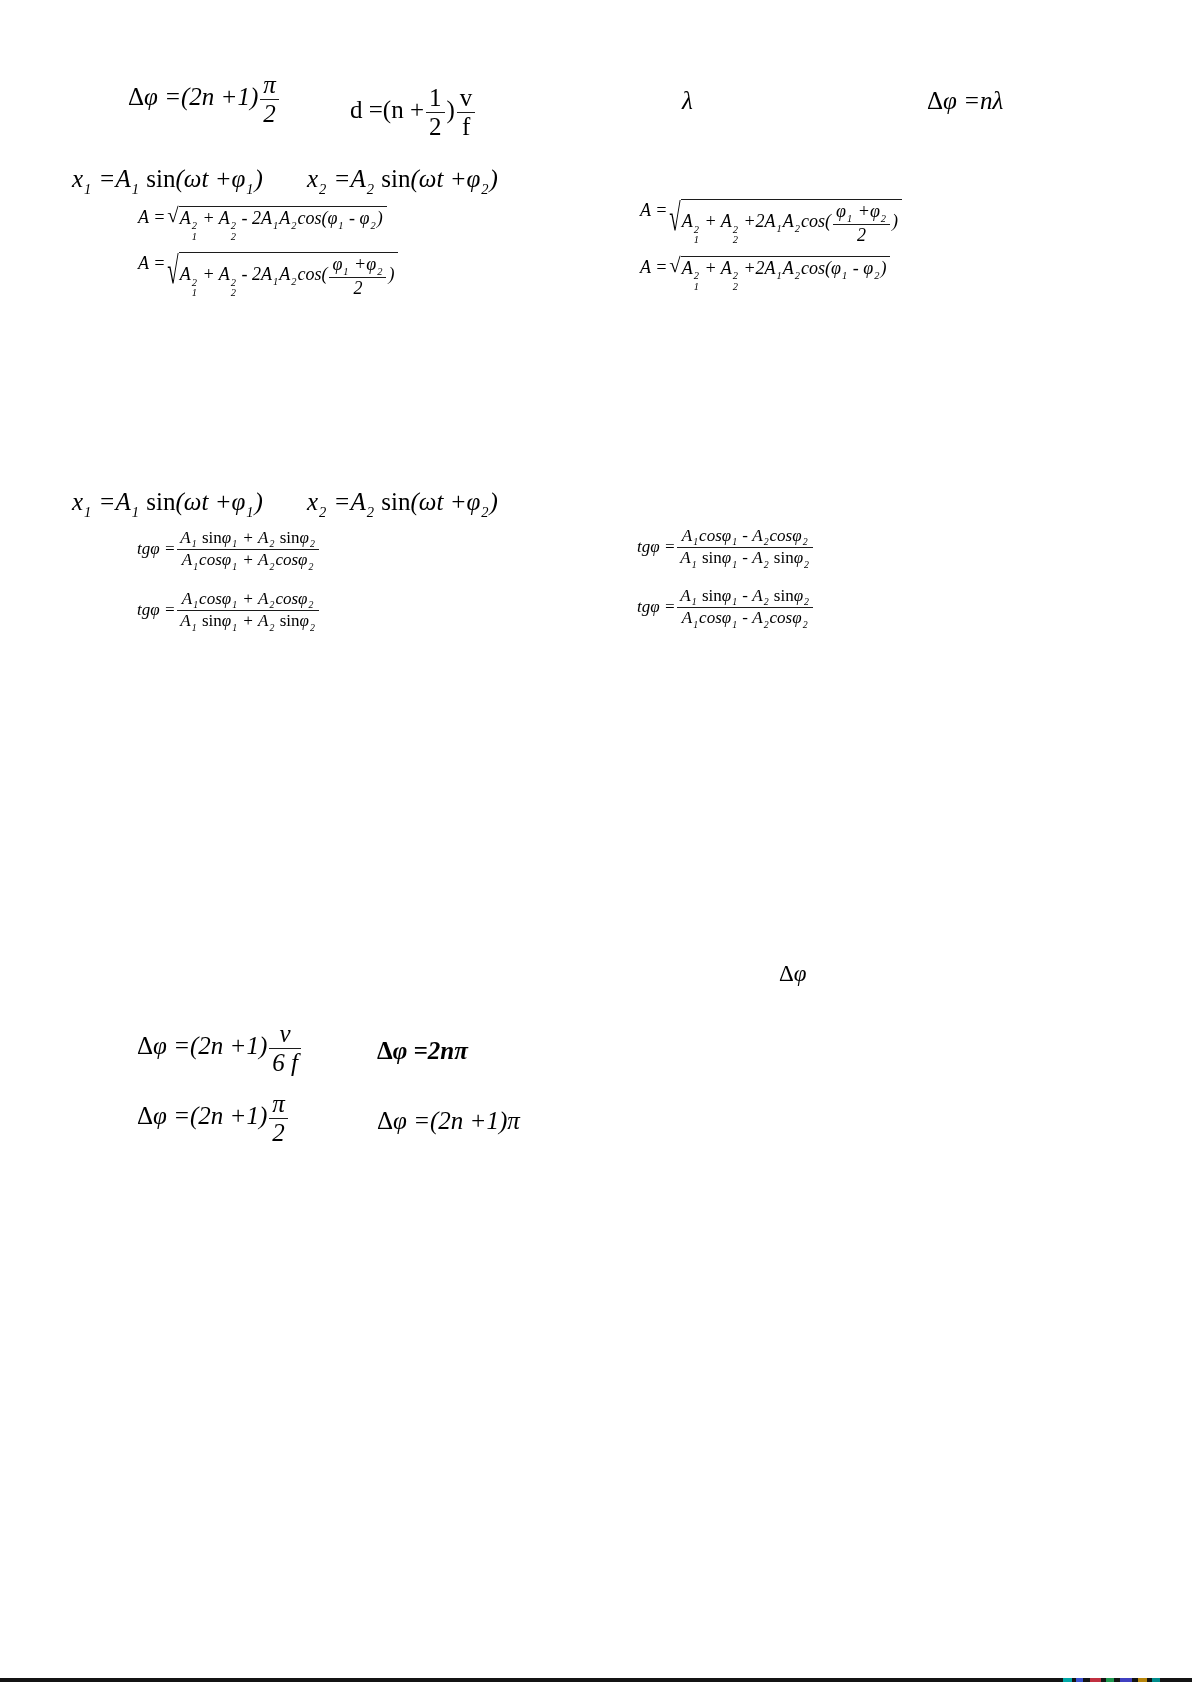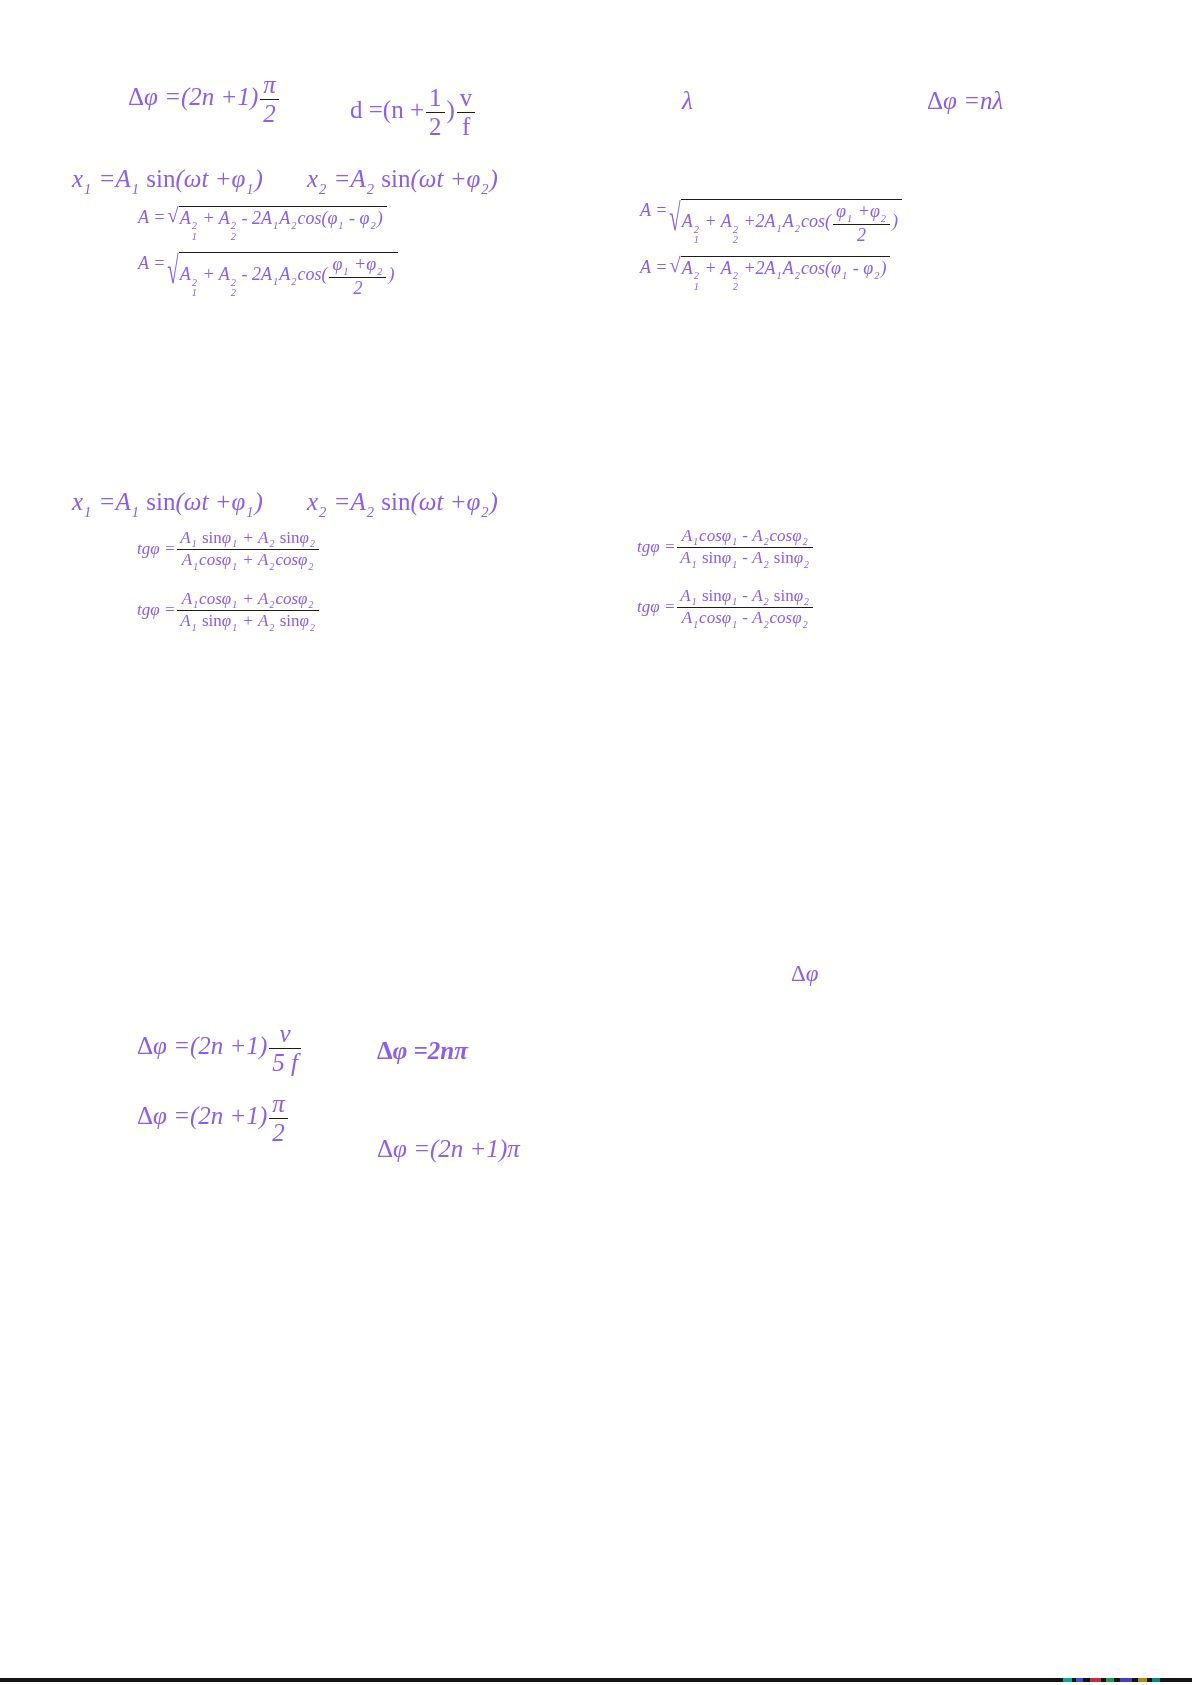--- a/index.html
+++ b/index.html
@@ -1,18 +1,18 @@
 <!DOCTYPE html>
 <html><head>
 <meta charset="utf-8">
 <style>
   html,body{margin:0;padding:0;background:#ffffff;}
   .page{position:relative;width:1192px;height:1685px;background:#ffffff;overflow:hidden;
         font-family:"Liberation Serif","DejaVu Serif",serif;}
-  .formula{position:absolute;font-style:italic;color:#8b5cf6;line-height:1.2;white-space:nowrap;}
+  .formula{position:absolute;font-style:italic;color:#000000;line-height:1.2;white-space:nowrap;}
   .formula.rm, .formula .up{font-style:normal;}
   .frac{display:inline-block;vertical-align:middle;text-align:center;margin:0 2px;}
   .frac .num,.frac .den{display:block;line-height:1.12;padding:0 3px;}
   .frac .den{border-top:1.5px solid #1c1c1c;}
   .sqrt{display:inline-flex;align-items:flex-start;margin-left:2px;}
   .sqrt .rad{font-style:normal;line-height:1;font-size:1.15em;transform:translateY(-0.04em);}
   .sqrt.tall .rad{transform:scaleY(1.85);transform-origin:top center;}
   .sqrt .bod{border-top:1.5px solid #1c1c1c;padding:1px 4px 0 1px;}
   .ss{display:inline-flex;flex-direction:column;align-items:flex-start;font-size:0.58em;
       line-height:1;vertical-align:-0.5em;margin:0 1px;}
@@ -70,25 +70,25 @@
               <span>2</span>
               <span>2</span>
             </span><span> +2A</span><span class="sb">1</span><span>A</span><span class="sb">2</span><span>cos(φ</span><span class="sb">1</span><span> - φ</span><span class="sb">2</span><span>)</span></span>
         </span></div>
       <div class="formula" style="left: 72px; top: 487px; font-size: 25px;"><span>x</span><span class="sb">1</span><span> =A</span><span class="sb">1</span><span> </span><span class="up">sin</span><span>(ωt +φ</span><span class="sb">1</span><span>)</span></div>
       <div class="formula" style="left: 307px; top: 487px; font-size: 25px;"><span>x</span><span class="sb">2</span><span> =A</span><span class="sb">2</span><span> </span><span class="up">sin</span><span>(ωt +φ</span><span class="sb">2</span><span>)</span></div>
       <div class="formula" style="left: 137px; top: 528px; font-size: 17px;"><span>tgφ =</span><span class="frac"><span class="num"><span>A</span><span class="sb">1</span><span> </span><span class="up">sin</span><span>φ</span><span class="sb">1</span><span> + A</span><span class="sb">2</span><span> </span><span class="up">sin</span><span>φ</span><span class="sb">2</span></span><span class="den"><span>A</span><span class="sb">1</span><span>cosφ</span><span class="sb">1</span><span> + A</span><span class="sb">2</span><span>cosφ</span><span class="sb">2</span></span></span></div>
       <div class="formula" style="left: 137px; top: 589px; font-size: 17px;"><span>tgφ =</span><span class="frac"><span class="num"><span>A</span><span class="sb">1</span><span>cosφ</span><span class="sb">1</span><span> + A</span><span class="sb">2</span><span>cosφ</span><span class="sb">2</span></span><span class="den"><span>A</span><span class="sb">1</span><span> </span><span class="up">sin</span><span>φ</span><span class="sb">1</span><span> + A</span><span class="sb">2</span><span> </span><span class="up">sin</span><span>φ</span><span class="sb">2</span></span></span></div>
       <div class="formula" style="left: 637px; top: 526px; font-size: 17px;"><span>tgφ =</span><span class="frac"><span class="num"><span>A</span><span class="sb">1</span><span>cosφ</span><span class="sb">1</span><span> - A</span><span class="sb">2</span><span>cosφ</span><span class="sb">2</span></span><span class="den"><span>A</span><span class="sb">1</span><span> </span><span class="up">sin</span><span>φ</span><span class="sb">1</span><span> - A</span><span class="sb">2</span><span> </span><span class="up">sin</span><span>φ</span><span class="sb">2</span></span></span></div>
       <div class="formula" style="left: 637px; top: 586px; font-size: 17px;"><span>tgφ =</span><span class="frac"><span class="num"><span>A</span><span class="sb">1</span><span> </span><span class="up">sin</span><span>φ</span><span class="sb">1</span><span> - A</span><span class="sb">2</span><span> </span><span class="up">sin</span><span>φ</span><span class="sb">2</span></span><span class="den"><span>A</span><span class="sb">1</span><span>cosφ</span><span class="sb">1</span><span> - A</span><span class="sb">2</span><span>cosφ</span><span class="sb">2</span></span></span></div>
-      <div class="formula" style="left: 779px; top: 960px; font-size: 23px; margin-left: 12px;"><span class="up">Δ</span><span>φ</span></div>
-      <div class="formula" style="left: 137px; top: 1020px; font-size: 25px;"><span class="up">Δ</span><span>φ =(2n +1)</span><span class="frac"><span class="num"><span>v</span></span><span class="den"><span>5 f</span></span></span></div>
+      <div class="formula" style="left: 779px; top: 960px; font-size: 23px;"><span class="up">Δ</span><span>φ</span></div>
+      <div class="formula" style="left: 137px; top: 1020px; font-size: 25px;"><span class="up">Δ</span><span>φ =(2n +1)</span><span class="frac"><span class="num"><span>v</span></span><span class="den"><span>6 f</span></span></span></div>
       <div class="formula" style="left: 377px; top: 1036px; font-size: 25px; font-weight: bold;"><span class="up">Δ</span><span>φ =2nπ</span></div>
       <div class="formula" style="left: 137px; top: 1090px; font-size: 25px;"><span class="up">Δ</span><span>φ =(2n +1)</span><span class="frac"><span class="num"><span>π</span></span><span class="den"><span>2</span></span></span></div>
-      <div class="formula" style="left: 377px; top: 1106px; font-size: 25px; margin-top: 28px;"><span class="up">Δ</span><span>φ =(2n +1)π</span></div>
+      <div class="formula" style="left: 377px; top: 1106px; font-size: 25px;"><span class="up">Δ</span><span>φ =(2n +1)π</span></div>
     </div>
   <div class="footer-bar" style="top: 1678px; width: 1192px; height: 4px; background: rgb(20, 20, 20);">
       <span class="footer-mark" style="left: 1063px; width: 9px; background: rgb(0, 168, 168);"></span>
       <span class="footer-mark" style="left: 1076px; width: 7px; background: rgb(58, 82, 208);"></span>
       <span class="footer-mark" style="left: 1090px; width: 11px; background: rgb(192, 48, 64);"></span>
       <span class="footer-mark" style="left: 1106px; width: 8px; background: rgb(31, 153, 80);"></span>
       <span class="footer-mark" style="left: 1120px; width: 12px; background: rgb(64, 64, 192);"></span>
       <span class="footer-mark" style="left: 1138px; width: 9px; background: rgb(184, 134, 11);"></span>
       <span class="footer-mark" style="left: 1152px; width: 8px; background: rgb(0, 139, 139);"></span>
     </div>

